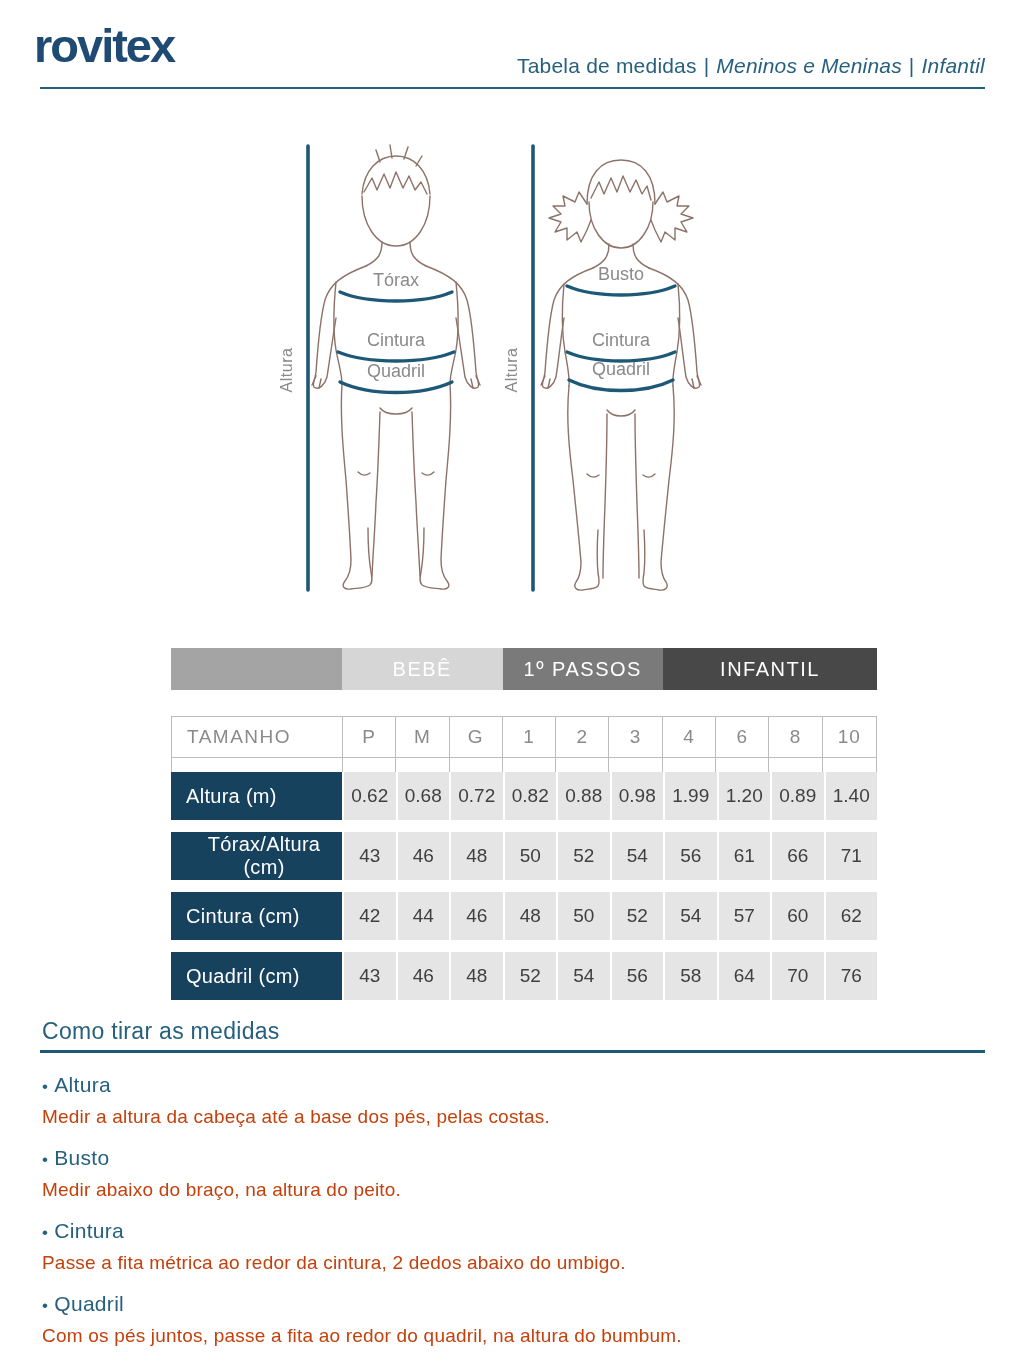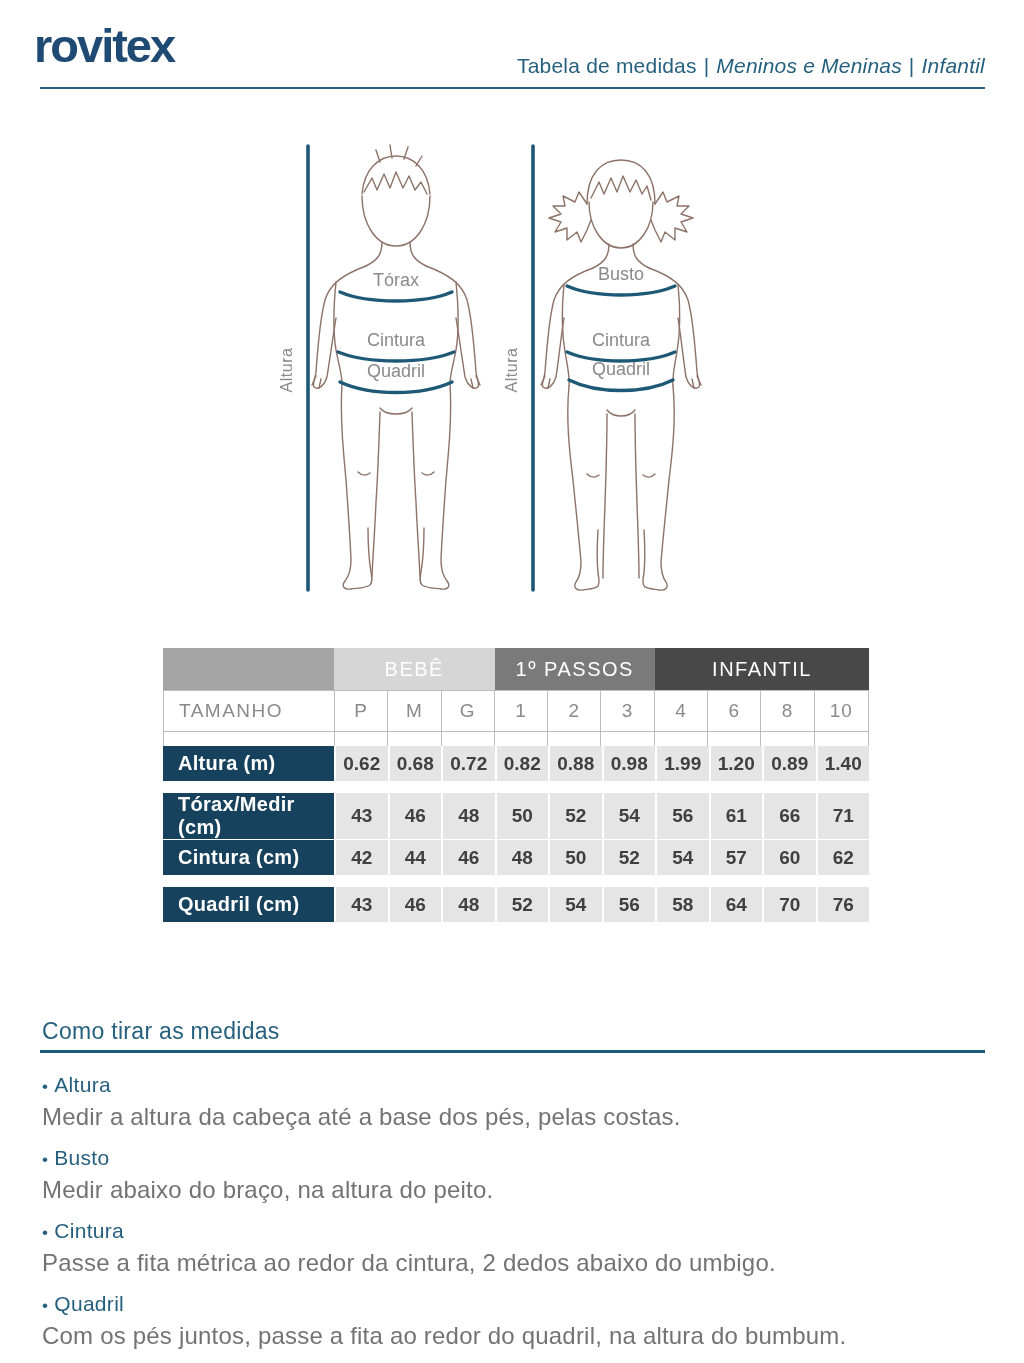--- a/index.html
+++ b/index.html
@@ -18,51 +18,51 @@
   .fig { position:absolute; top:130px; }
   .fig-boy { left:278px; }
   .fig-girl { left:503px; }
   .outline { fill:none; stroke:#8d7268; stroke-width:1.4; stroke-linecap:round; stroke-linejoin:round; }
   .band { fill:none; stroke:#1d5876; stroke-width:3.4; stroke-linecap:round; }
   .alt-line { stroke:#1d5876; stroke-width:3.6; stroke-linecap:round; }
   .fig-label { fill:#8a8a8a; font-family:"Liberation Sans",sans-serif; font-size:18px; }
   .alt-label { fill:#8a8a8a; font-family:"Liberation Sans",sans-serif; font-size:16px; letter-spacing:0.5px; }
 
   
-  .size-table { position:absolute; left:163px; top:648px; width:706px; }
+  .size-table { position:absolute; left:171px; top:648px; width:706px;text-align:center; }
   .trow { display:grid; grid-template-columns:171px repeat(10, 1fr); width:706px; }
   .grow { height:42px; }
   .gcell { color:#ffffff; font-size:20px; letter-spacing:1.5px; display:flex; align-items:center; justify-content:center; }
   .g-empty { grid-column:1/2; background:#a4a4a4; }
   .g-bebe { grid-column:2/5; background:#d6d6d6; }
   .g-passos { grid-column:5/8; background:#7a7a7a; }
   .g-infantil { grid-column:8/12; background:#484848; }
 
-  .tamrow { height:42px; border:1px solid #bdbdbd; border-bottom:1px solid #bdbdbd; }
+  .tamrow { height:42px; border:1px solid #bdbdbd; border-bottom:1px solid #bdbdbd;margin-top:26px; }
   .tamrow .tcell { border-right:1px solid #bdbdbd; color:#8a8a8a; font-size:19px; display:flex; align-items:center; justify-content:center; letter-spacing:1px; }
   .tamrow .tcell:last-child { border-right:none; }
   .tamrow .tlabel { justify-content:flex-start; padding-left:15px; letter-spacing:1.5px; }
 
   .sprow { height:14px; border-left:1px solid #bdbdbd; border-right:1px solid #bdbdbd; }
   .sprow .scell { border-right:1px solid #bdbdbd; }
   .sprow .scell:last-child { border-right:none; }
 
-  .drow { height:35px; margin-top:12px;font-weight:bold; }
+  .drow { height:48px; margin-top:12px; }
   .drow.first { margin-top:0; }
   .dlabel { background:#17425e; color:#ffffff; font-size:20px; display:flex; align-items:center; padding-left:15px; letter-spacing:0.3px; }
   .dval { background:#e5e5e5; color:#404040; font-size:19px; display:flex; align-items:center; justify-content:center; border-left:2px solid #ffffff; }
 
   
   .ins-heading { position:absolute; left:42px; top:1018px; font-size:23px; color:#26607f; letter-spacing:0.3px; }
   .ins-rule { position:absolute; left:40px; top:1050px; width:945px; height:3px; background:#1d5876; }
   .ins-list { position:absolute; left:42px; top:1070px; width:920px; }
   .ins-item { margin-bottom:14px; }
   .ins-term { font-size:21px; color:#26607f; line-height:30px; letter-spacing:0.3px; }
   .ins-term .bullet { font-size:17px; margin-right:6px; }
-  .ins-desc { font-size:24px; color:#737373; line-height:24px; margin-top:3px; letter-spacing:0.2px; }
+  .ins-desc { font-size:19px; color:#c2410c; line-height:24px; margin-top:3px; letter-spacing:0.2px; }
 </style>
 </head>
 <body>
 
 <div class="page">
 
   <div class="logo">rovitex</div>
   <div class="title">
     <span>Tabela de medidas</span><span class="sep">|</span><span class="it">Meninos e Meninas</span><span class="sep">|</span><span class="it">Infantil</span>
   </div>
@@ -185,21 +185,21 @@
       <div class="dval">0.82</div>
       <div class="dval">0.88</div>
       <div class="dval">0.98</div>
       <div class="dval">1.99</div>
       <div class="dval">1.20</div>
       <div class="dval">0.89</div>
       <div class="dval">1.40</div>
     </div>
 
     <div class="trow drow">
-      <div class="dlabel">Tórax/Medir (cm)</div>
+      <div class="dlabel">Tórax/Altura (cm)</div>
       <div class="dval">43</div>
       <div class="dval">46</div>
       <div class="dval">48</div>
       <div class="dval">50</div>
       <div class="dval">52</div>
       <div class="dval">54</div>
       <div class="dval">56</div>
       <div class="dval">61</div>
       <div class="dval">66</div>
       <div class="dval">71</div>

